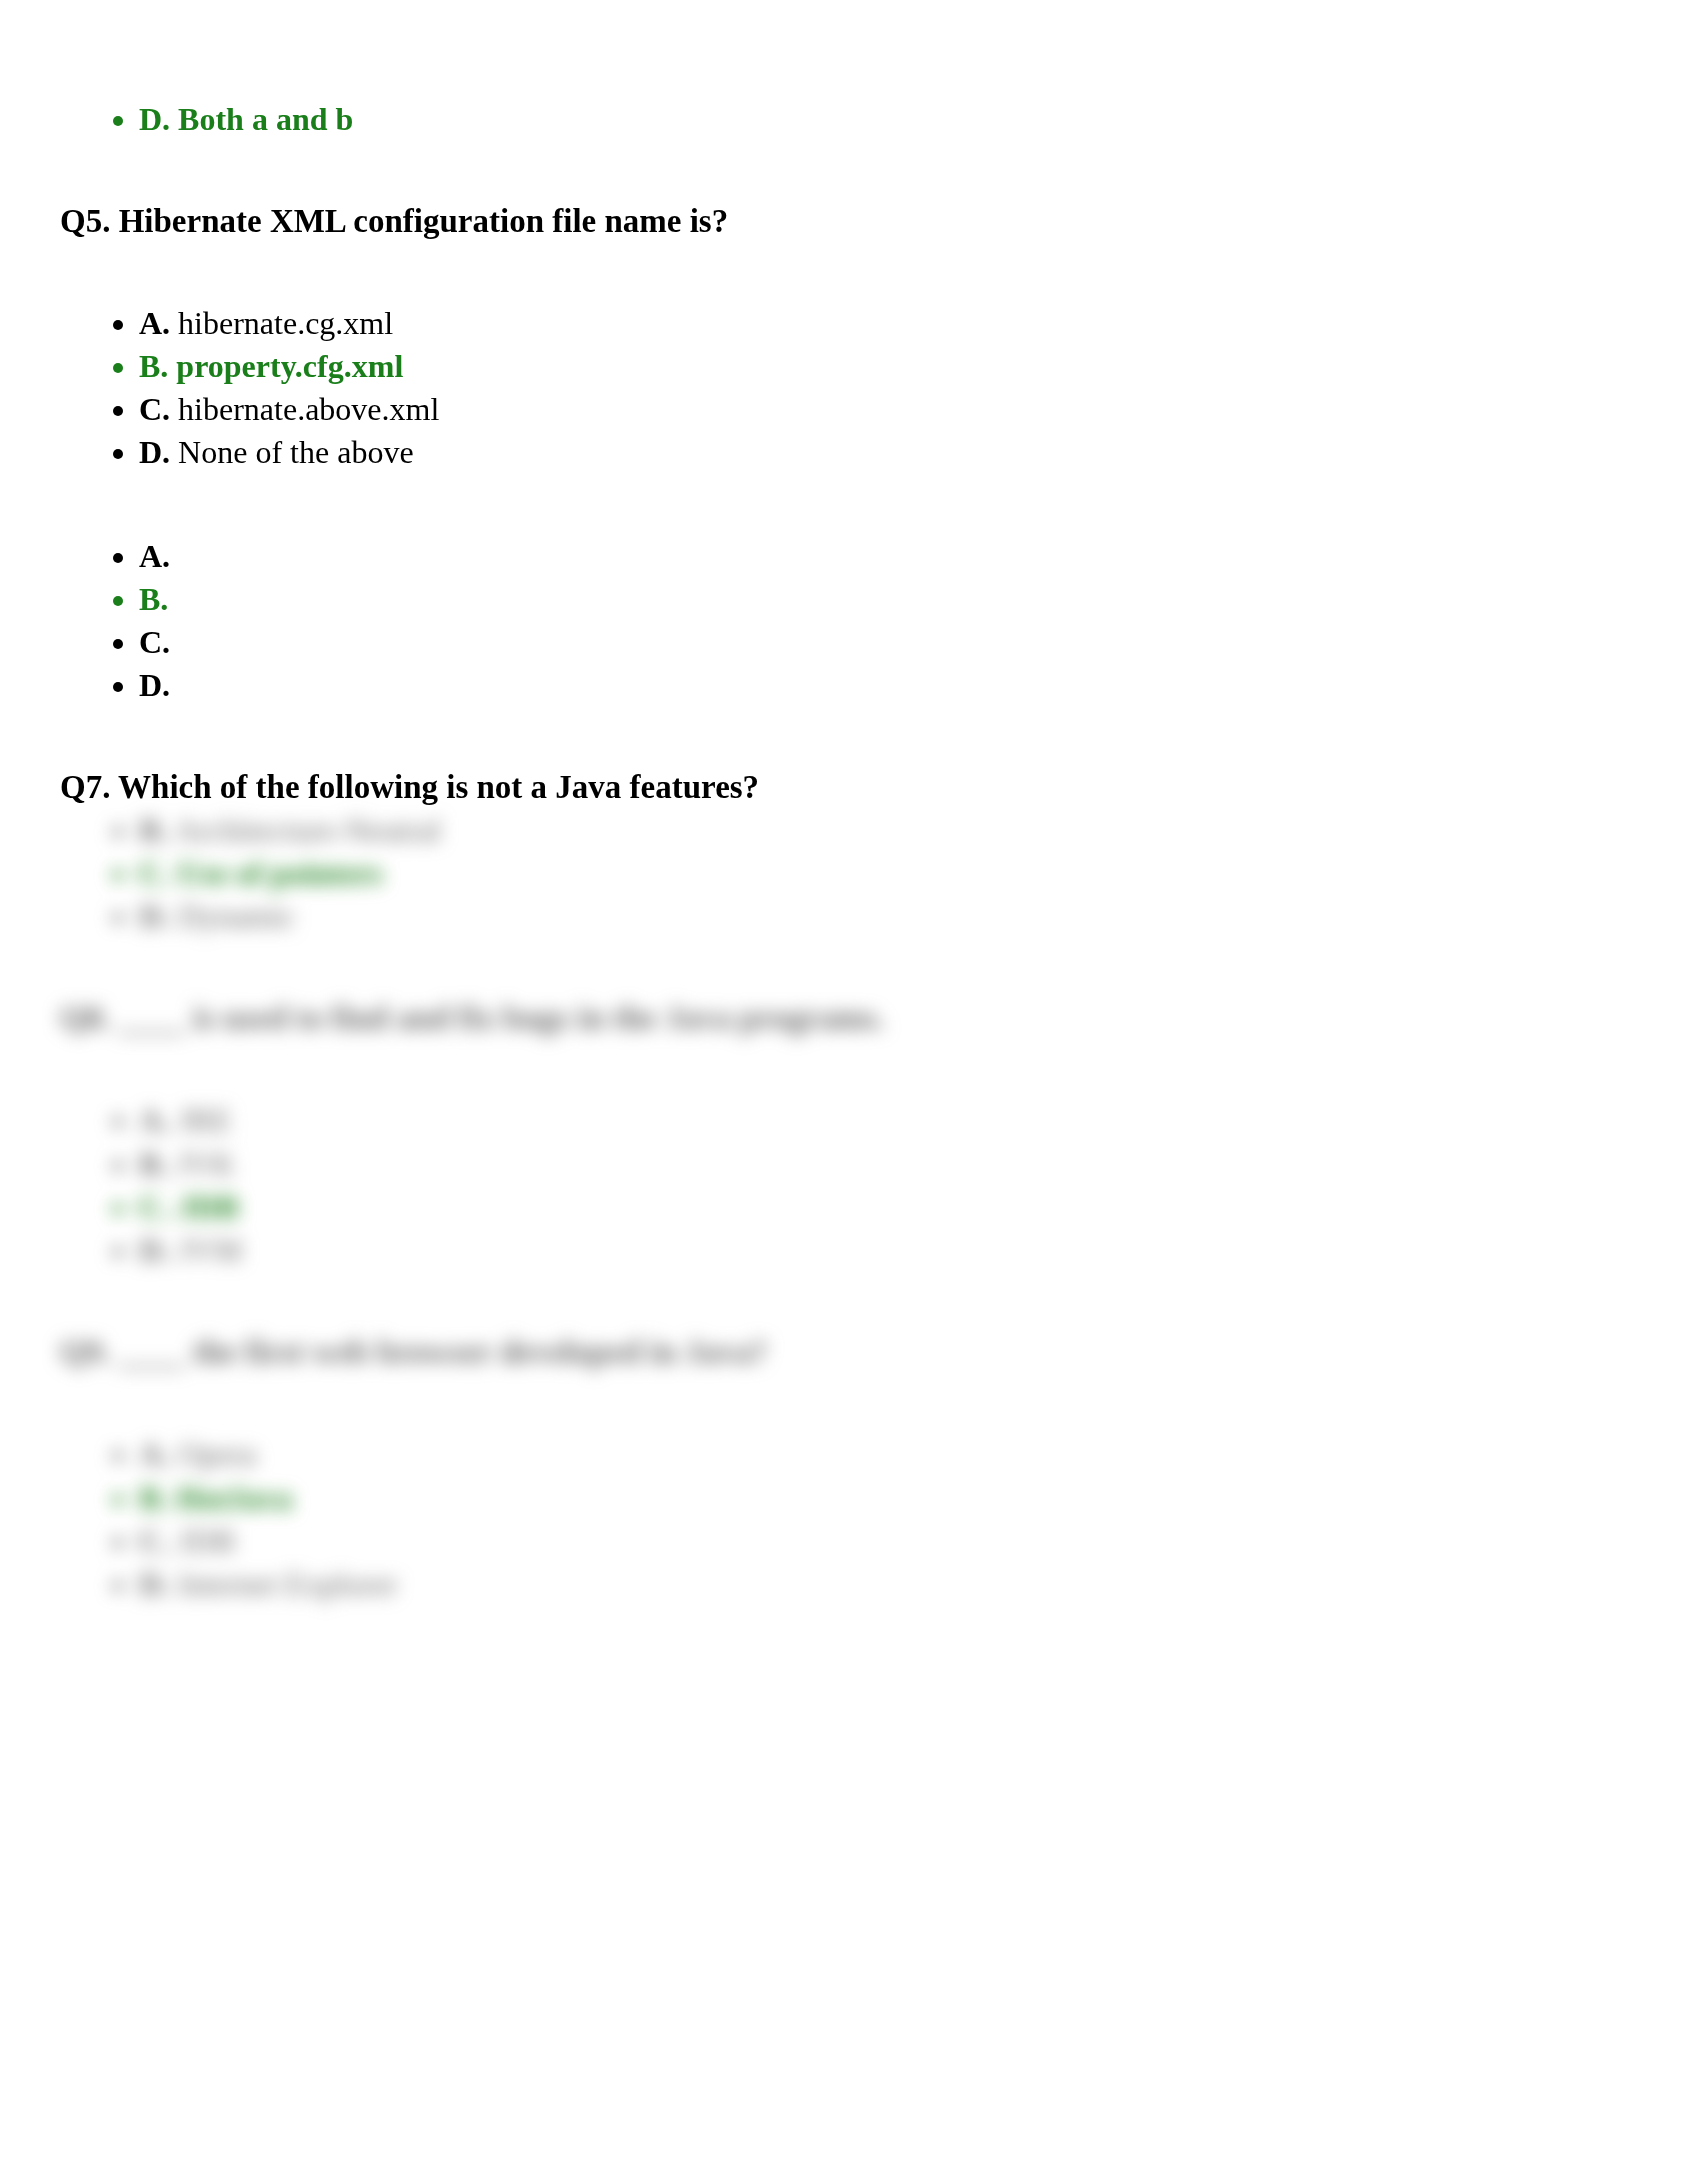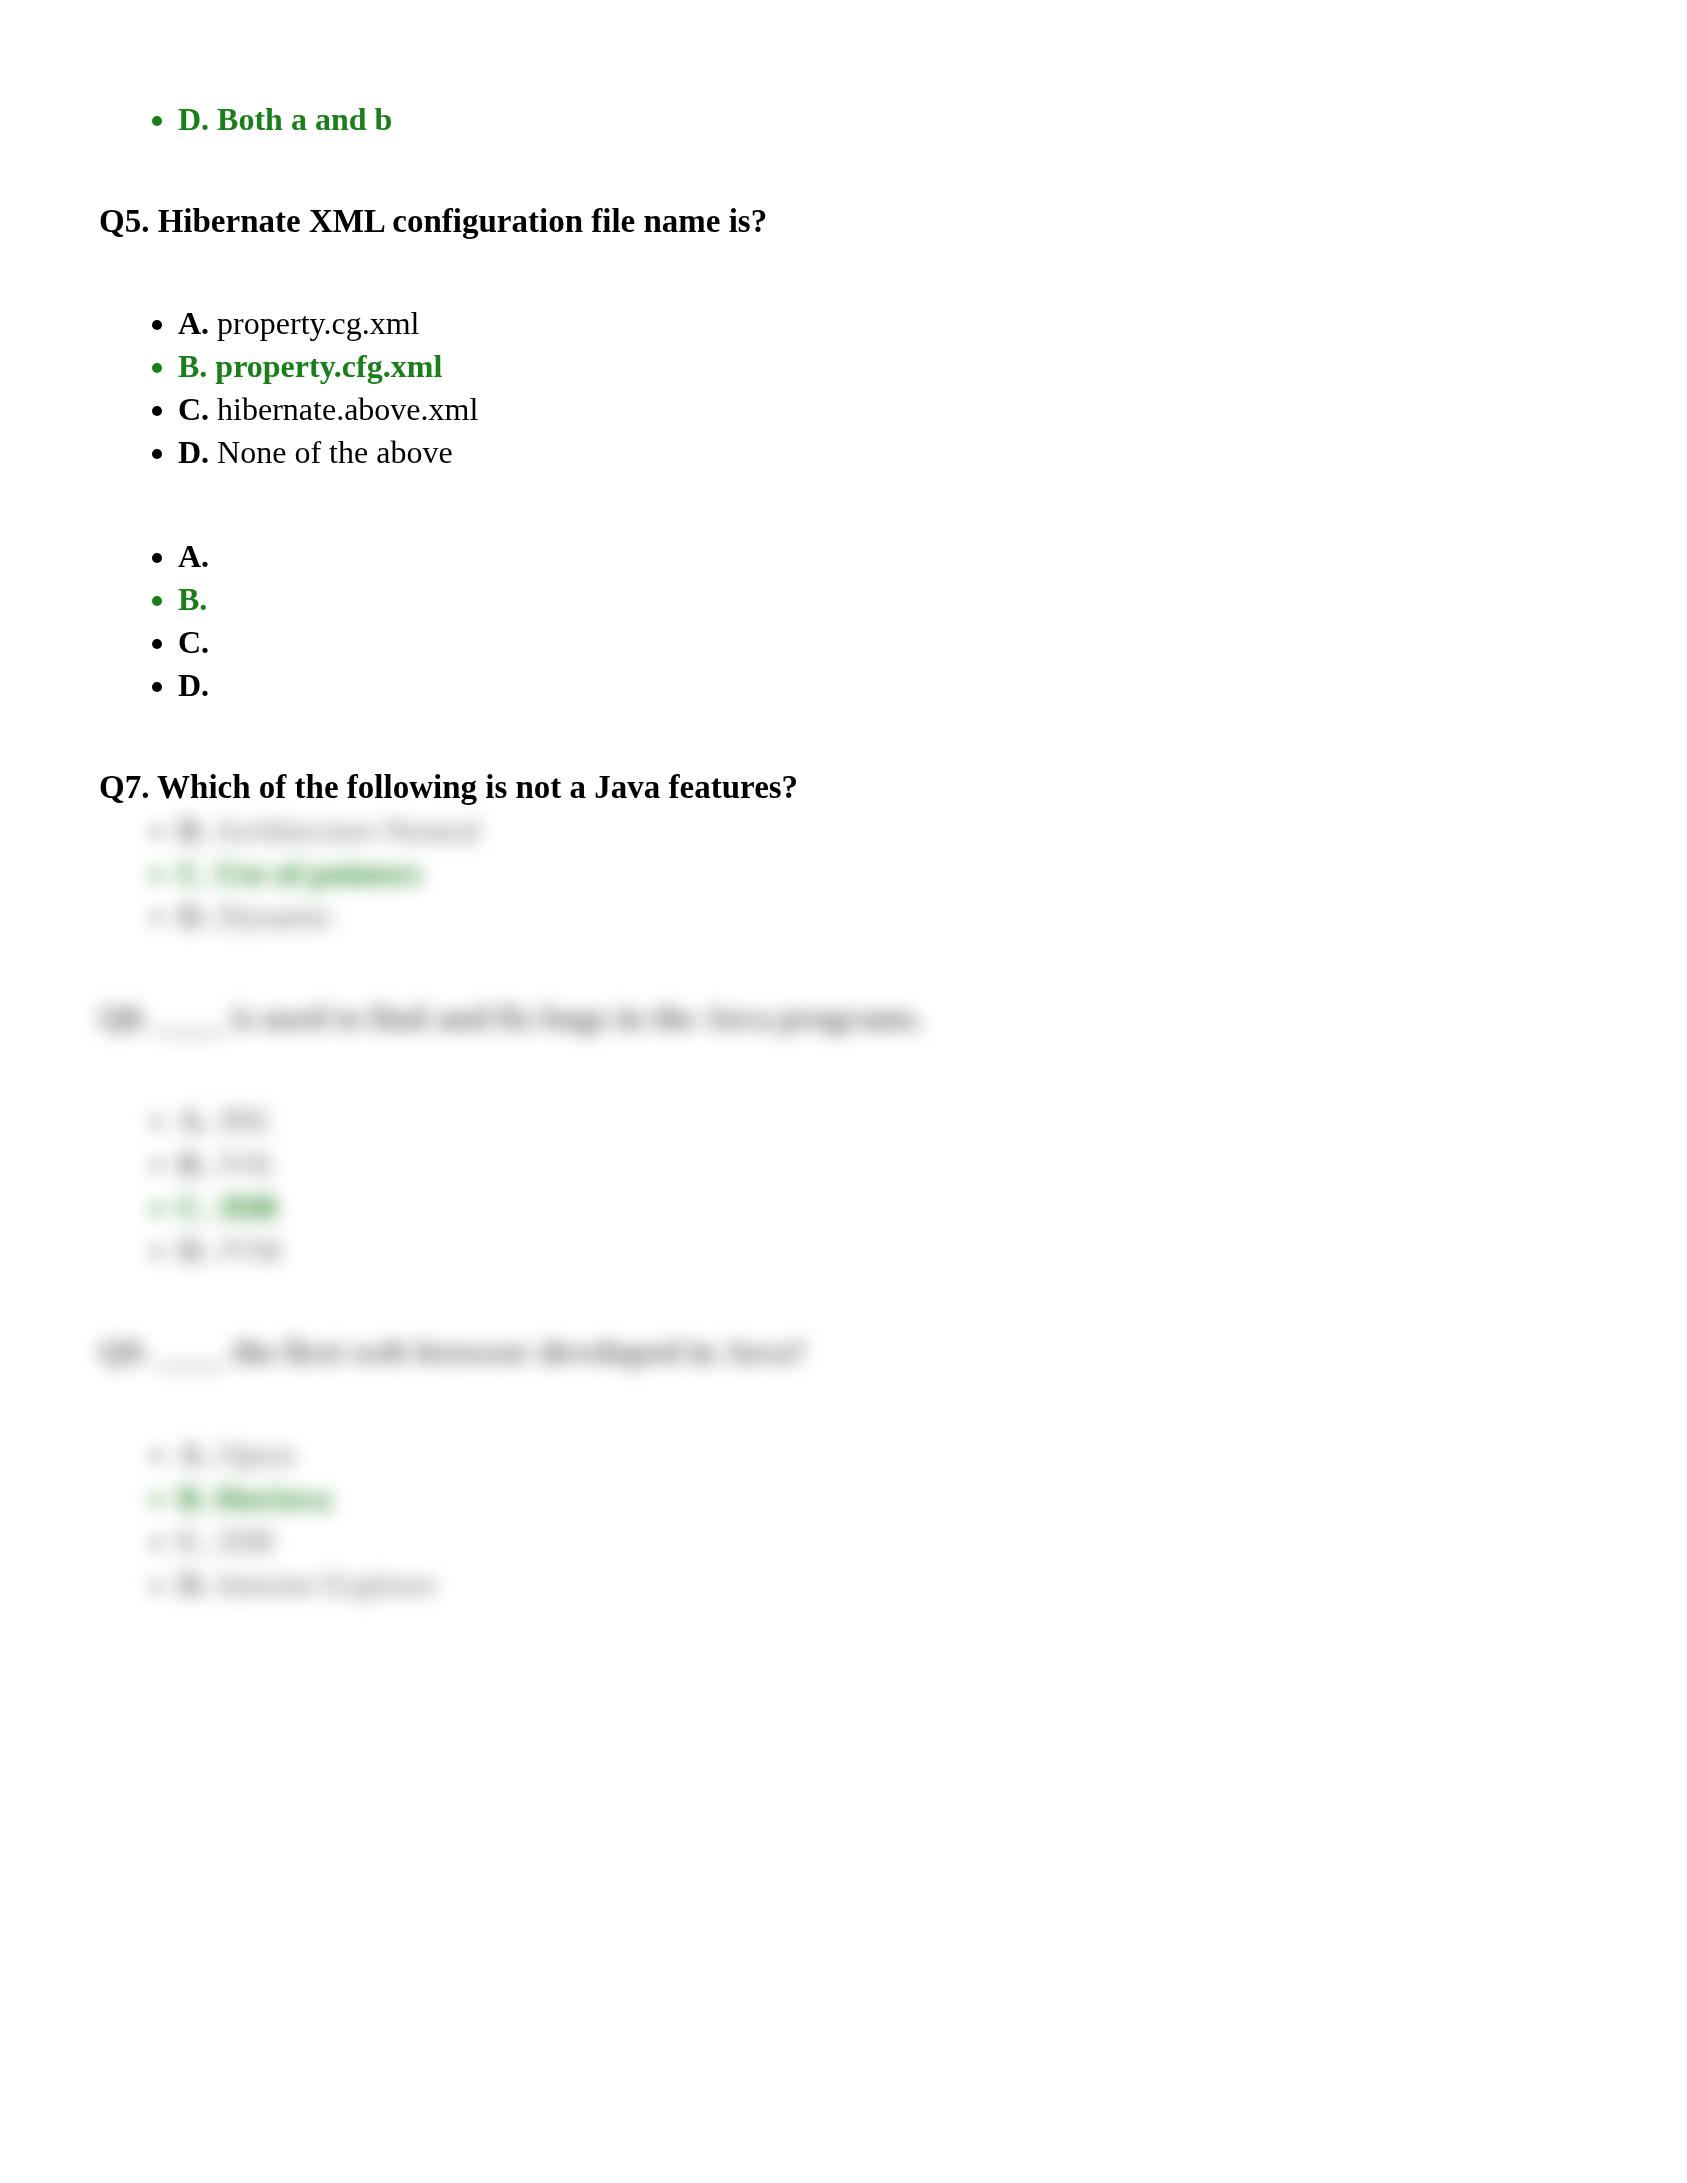--- a/index.html
+++ b/index.html
@@ -6,21 +6,21 @@
     margin: 0;
     padding: 0;
     background: #ffffff;
     width: 1687px;
     height: 2183px;
     font-family: "Times New Roman", Times, serif;
     color: #000000;
     position: relative;
   }
   .page {
-    padding: 99px 99px 99px 99px;
+    padding: 99px 99px 99px 60px;
     box-sizing: border-box;
   }
   .orphan-list {
     padding-left: 79px;
     margin: 0 0 46px 0;
   }
   .orphan-list li {
     font-size: 32px;
     line-height: 1.3;
     font-weight: bold;
@@ -79,21 +79,21 @@
       <span class="opt-letter">D.</span>
       <span class="opt-text">Both a and b</span>
     </li>
   </ul>
 
   <div class="question-block">
     <h3 class="question-title">Q5. Hibernate XML configuration file name is?</h3>
     <ul class="options">
       <li>
         <span class="opt-letter">A.</span>
-        <span class="opt-text"> property.cg.xml</span>
+        <span class="opt-text"> hibernate.cg.xml</span>
       </li>
       <li class="correct">
         <span class="opt-letter">B.</span>
         <span class="opt-text">property.cfg.xml</span>
       </li>
       <li>
         <span class="opt-letter">C.</span>
         <span class="opt-text">hibernate.above.xml</span>
       </li>
       <li>

